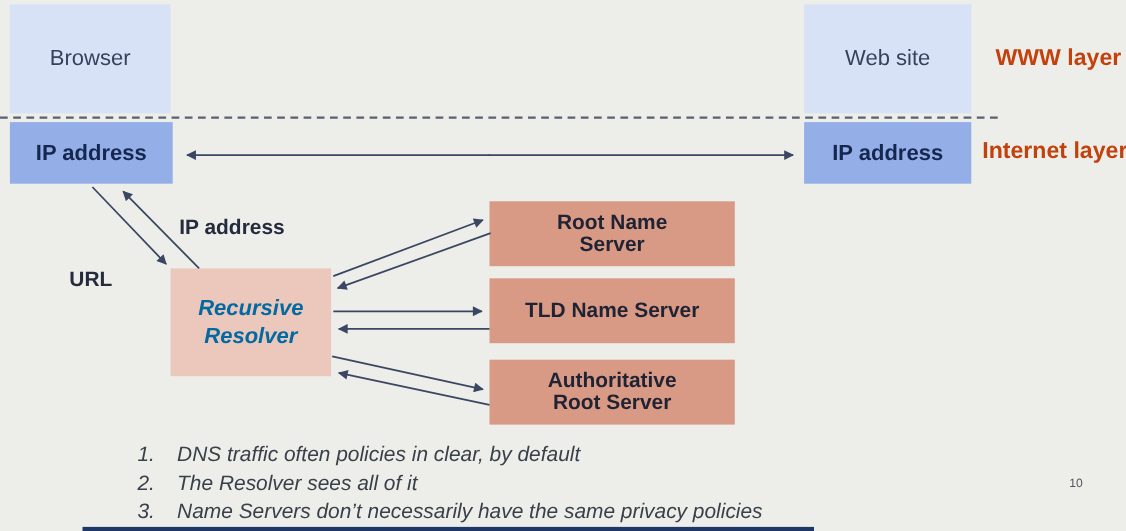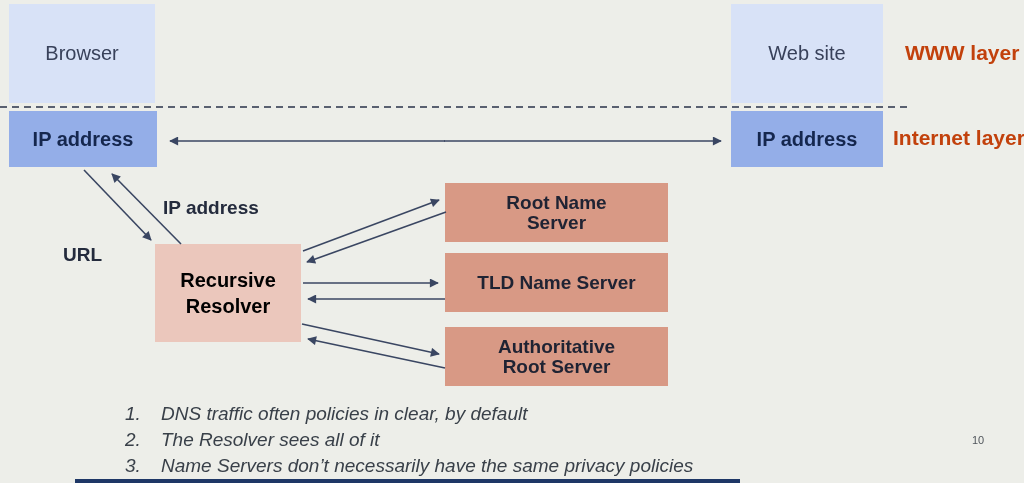--- a/index.html
+++ b/index.html
@@ -22,22 +22,22 @@
   .box-www{
     background:var(--www-box,#d8e2f7);
     font-size:20px;font-weight:400;color:#38415a;
   }
   .box-ip{
     background:var(--ip-box,#94aee8);
     font-size:20px;font-weight:700;color:#15274e;
   }
   .box-resolver{
     background:var(--resolver-box,#ebc7bc);
-    font-size:20px;font-weight:600;color:#000000;
-    line-height:26px;padding:0 28px;box-sizing:border-box;
+    font-size:20px;font-weight:600;color:#0369a1;
+    line-height:26px;padding:0 28px;box-sizing:border-box;font-style:italic;
   }
   .box-ns{
     background:var(--nameserver-box,#d89985);
     font-size:19px;font-weight:600;color:#1f2333;
     line-height:20px;padding:0 30px;box-sizing:border-box;
   }
   .layer-label{
     position:absolute;
     font-size:21px;font-weight:600;color:#c2410c;
     white-space:nowrap;

